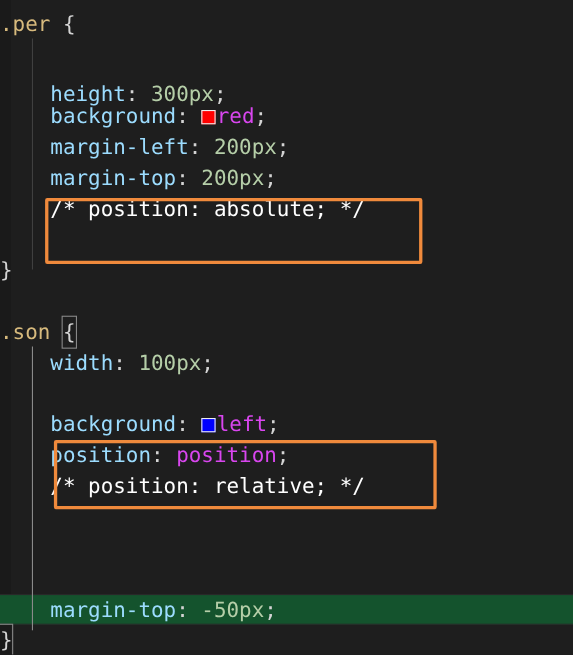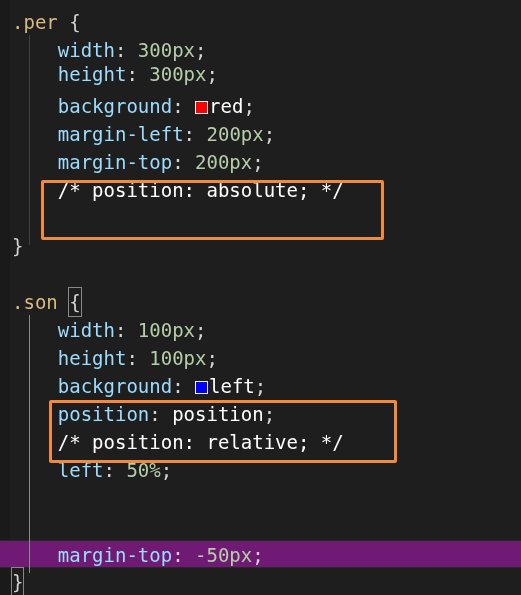--- a/index.html
+++ b/index.html
@@ -45,45 +45,45 @@
     position: absolute;
     left: 0;
     width: 521px;
     height: 28px;
     line-height: 28px;
     font-size: 19px;
     letter-spacing: 0px;
     white-space: pre;
     color: #d4d4d4;
   }
-  .line .txt { padding-left: 12px; display: inline-block; }
+  .line .txt { display: inline-block; }
 
   
   .line.current {
     border-top: 1px solid #282828;
     border-bottom: 1px solid #282828;
-    background: #701a75;
+    background: #14532d;
     box-sizing: border-box;
   }
 
   
   .indent-guide {
     position: absolute;
     width: 1px;
     background: #404040;
   }
   .indent-guide.active { background: #8a8a8a; }
 
   
   .sel      { color: #d7ba7d; }
   .punct    { color: #d4d4d4; }
   .prop     { color: #9cdcfe; }
   .colon    { color: #d4d4d4; }
   .num      { color: #b5cea8; }
-  .word     { color: #ffffff; }
+  .word     { color: #d946ef; }
   .comment  { color: #ffffff; }
 
   
   .bracket-match {
     outline: 1px solid #888888;
     outline-offset: 0px;
     display: inline-block;
   }
 
   
@@ -108,35 +108,32 @@
 </style>
 </head>
 <body>
 
 <div id="editor">
 
   <div class="gutter-strip"></div>
 
   <div class="code-area" id="code-area">
       <div class="line" style="top: 8px;"><span class="txt"><span class="sel">.per</span><span class="punct"> </span><span class="punct">{</span></span></div>
-      <div class="line" style="top: 36px;"><span class="txt"><span class="punct">    </span><span class="prop">width</span><span class="colon">: </span><span class="num">300px</span><span class="punct">;</span></span></div>
-      <div class="line" style="top: 60px;"><span class="txt"><span class="punct">    </span><span class="prop">height</span><span class="colon">: </span><span class="num">300px</span><span class="punct">;</span></span></div>
+      <div class="line" style="top: 72px;"><span class="txt"><span class="punct">    </span><span class="prop">height</span><span class="colon">: </span><span class="num">300px</span><span class="punct">;</span></span></div>
       <div class="line" style="top: 92px;"><span class="txt"><span class="punct">    </span><span class="prop">background</span><span class="colon">: </span><span class="swatch" style="background: rgb(255, 0, 0);"></span><span class="word">red</span><span class="punct">;</span></span></div>
       <div class="line" style="top: 120px;"><span class="txt"><span class="punct">    </span><span class="prop">margin-left</span><span class="colon">: </span><span class="num">200px</span><span class="punct">;</span></span></div>
       <div class="line" style="top: 148px;"><span class="txt"><span class="punct">    </span><span class="prop">margin-top</span><span class="colon">: </span><span class="num">200px</span><span class="punct">;</span></span></div>
       <div class="line" style="top: 176px;"><span class="txt"><span class="punct">    </span><span class="comment">/* position: absolute; */</span></span></div>
       <div class="line" style="top: 232px;"><span class="txt"><span class="punct">}</span></span></div>
       <div class="line" style="top: 260px;"><span class="txt"></span></div>
       <div class="line" style="top: 288px;"><span class="txt"><span class="sel">.son</span><span class="punct"> </span><span class="punct bracket-match">{</span></span></div>
       <div class="line" style="top: 316px;"><span class="txt"><span class="punct">    </span><span class="prop">width</span><span class="colon">: </span><span class="num">100px</span><span class="punct">;</span></span></div>
-      <div class="line" style="top: 344px;"><span class="txt"><span class="punct">    </span><span class="prop">height</span><span class="colon">: </span><span class="num">100px</span><span class="punct">;</span></span></div>
       <div class="line" style="top: 372px;"><span class="txt"><span class="punct">    </span><span class="prop">background</span><span class="colon">: </span><span class="swatch" style="background: rgb(0, 0, 255);"></span><span class="word">left</span><span class="punct">;</span></span></div>
       <div class="line" style="top: 400px;"><span class="txt"><span class="punct">    </span><span class="prop">position</span><span class="colon">: </span><span class="word">position</span><span class="punct">;</span></span></div>
       <div class="line" style="top: 428px;"><span class="txt"><span class="punct">    </span><span class="comment">/* position: relative; */</span></span></div>
-      <div class="line" style="top: 456px;"><span class="txt"><span class="punct">    </span><span class="prop">left</span><span class="colon">: </span><span class="num">50%</span><span class="punct">;</span></span></div>
       <div class="line current" style="top: 540px;"><span class="txt"><span class="punct">    </span><span class="prop">margin-top</span><span class="colon">: </span><span class="num">-50px</span><span class="punct">;</span></span></div>
       <div class="line" style="top: 568px;"><span class="txt"><span class="punct bracket-match">}</span></span></div>
     </div>
 
   <div id="guides">
       <div class="indent-guide" style="left: 29px; top: 35px; height: 210px;"></div>
       <div class="indent-guide active" style="left: 29px; top: 315px; height: 258px;"></div>
     </div>
 
   <div id="annots">

